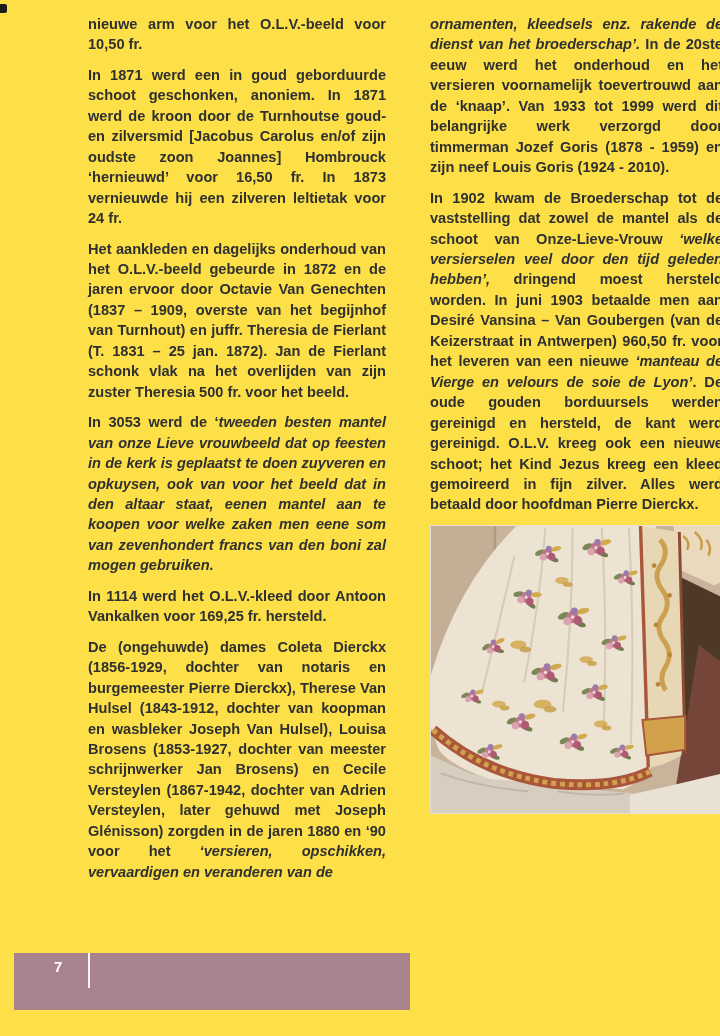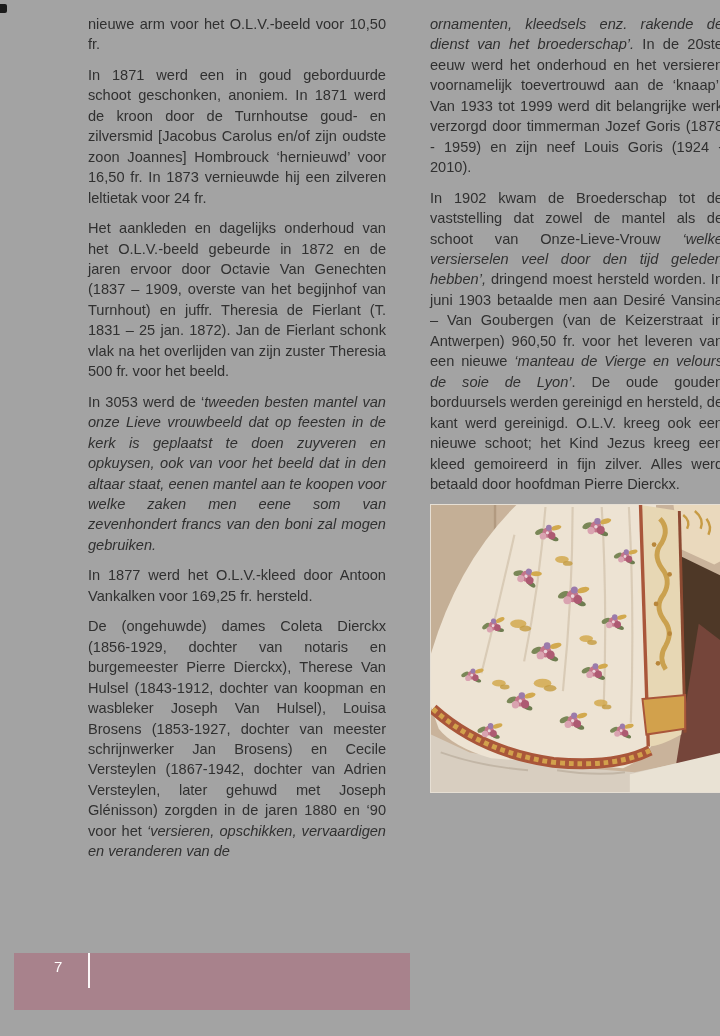--- a/index.html
+++ b/index.html
@@ -1,21 +1,21 @@
 <!DOCTYPE html>
 <html><head>
 <meta charset="utf-8">
 <style>
   html,body{margin:0;padding:0;}
   body{
     width:720px;height:1036px;position:relative;overflow:hidden;
     background:#fdfdfd;color:#303030;
     font-family:"Liberation Sans",sans-serif;
   }
-  .page{position:absolute;inset:0;background:#a3a3a3;}
+  .page{position:absolute;inset:0;background:#fde047;font-weight:bold;}
   .scan-artifact{
     position:absolute;left:0;top:4px;width:7px;height:9px;
     background:#1c1c1c;border-radius:0 2px 2px 0;
   }
   .col{
     position:absolute;top:14px;
     font-size:14.6px;line-height:20.45px;
     text-align:justify;text-justify:inter-word;
   }
   .col-left{left:88px;width:298px;}
@@ -45,21 +45,21 @@
 
 <div class="page">
 
   <div class="scan-artifact"></div>
 
   <div class="col col-left">
       <p><span>nieuwe arm voor het O.L.V.-beeld voor 10,50 fr.</span></p>
       <p><span>In 1871 werd een in goud geborduurde schoot geschonken, anoniem.  In 1871 werd de kroon door de Turnhoutse goud- en zilversmid [Jacobus Carolus en/of zijn oudste zoon Joannes] Hombrouck ‘hernieuwd’ voor 16,50 fr.  In 1873 vernieuwde hij een zilveren leltietak voor 24 fr.</span></p>
       <p><span>Het aankleden en dagelijks onderhoud van het O.L.V.-beeld gebeurde in 1872 en de jaren ervoor door Octavie Van Genechten (1837 – 1909, overste van het begijnhof van Turnhout) en juffr. Theresia de Fierlant (T. 1831 – 25 jan. 1872). Jan de Fierlant schonk vlak na het overlijden van zijn zuster Theresia 500 fr. voor het beeld.</span></p>
       <p><span>In 3053 werd de ‘</span><span class="it">tweeden besten mantel van onze Lieve vrouwbeeld dat op feesten in de kerk is geplaatst te doen zuyveren en opkuysen, ook van voor het beeld dat in den altaar staat, eenen mantel aan te koopen voor welke zaken men eene som van zevenhondert francs van den boni zal mogen gebruiken.</span></p>
-      <p><span>In 1877 werd het  O.L.V.-kleed door Antoon Vankalken voor 169,25 fr. hersteld.</span></p>
+      <p><span>In 1114 werd het  O.L.V.-kleed door Antoon Vankalken voor 169,25 fr. hersteld.</span></p>
       <p><span>De (ongehuwde) dames Coleta Dierckx (1856-1929, dochter van notaris en burgemeester Pierre Dierckx), Therese Van Hulsel (1843-1912, dochter van koopman en wasbleker Joseph Van Hulsel), Louisa Brosens (1853-1927, dochter van meester schrijnwerker Jan Brosens) en Cecile Versteylen (1867-1942, dochter van Adrien Versteylen, later gehuwd met Joseph Glénisson) zorgden in de jaren 1880 en ‘90 voor het </span><span class="it">‘versieren, opschikken, vervaardigen en veranderen van de</span></p>
     </div>
 
   <div class="col col-right">
     <div>
         <p><span class="it">ornamenten, kleedsels enz. rakende de dienst van het broederschap’.</span><span> In de 20ste eeuw werd het onderhoud en het versieren voornamelijk toevertrouwd aan de ‘knaap’. Van 1933 tot 1999 werd dit belangrijke werk verzorgd door timmerman Jozef Goris (1878 - 1959) en zijn neef Louis Goris (1924 - 2010).</span></p>
         <p><span>In 1902 kwam de Broederschap tot de vaststelling dat zowel de mantel als de schoot van Onze-Lieve-Vrouw </span><span class="it">‘welke versierselen veel door den tijd geleden hebben’,</span><span> dringend moest hersteld worden. In juni 1903 betaalde men aan Desiré Vansina – Van Goubergen (van de Keizerstraat in Antwerpen) 960,50 fr. voor het leveren van een nieuwe </span><span class="it">‘manteau de Vierge en velours de soie de Lyon’</span><span>. De oude gouden borduursels werden gereinigd en hersteld, de kant werd gereinigd.  O.L.V. kreeg ook een nieuwe schoot; het Kind Jezus kreeg een kleed gemoireerd in fijn zilver. Alles werd betaald door hoofdman Pierre Dierckx.</span></p>
       </div>
 
     <figure class="photo">

